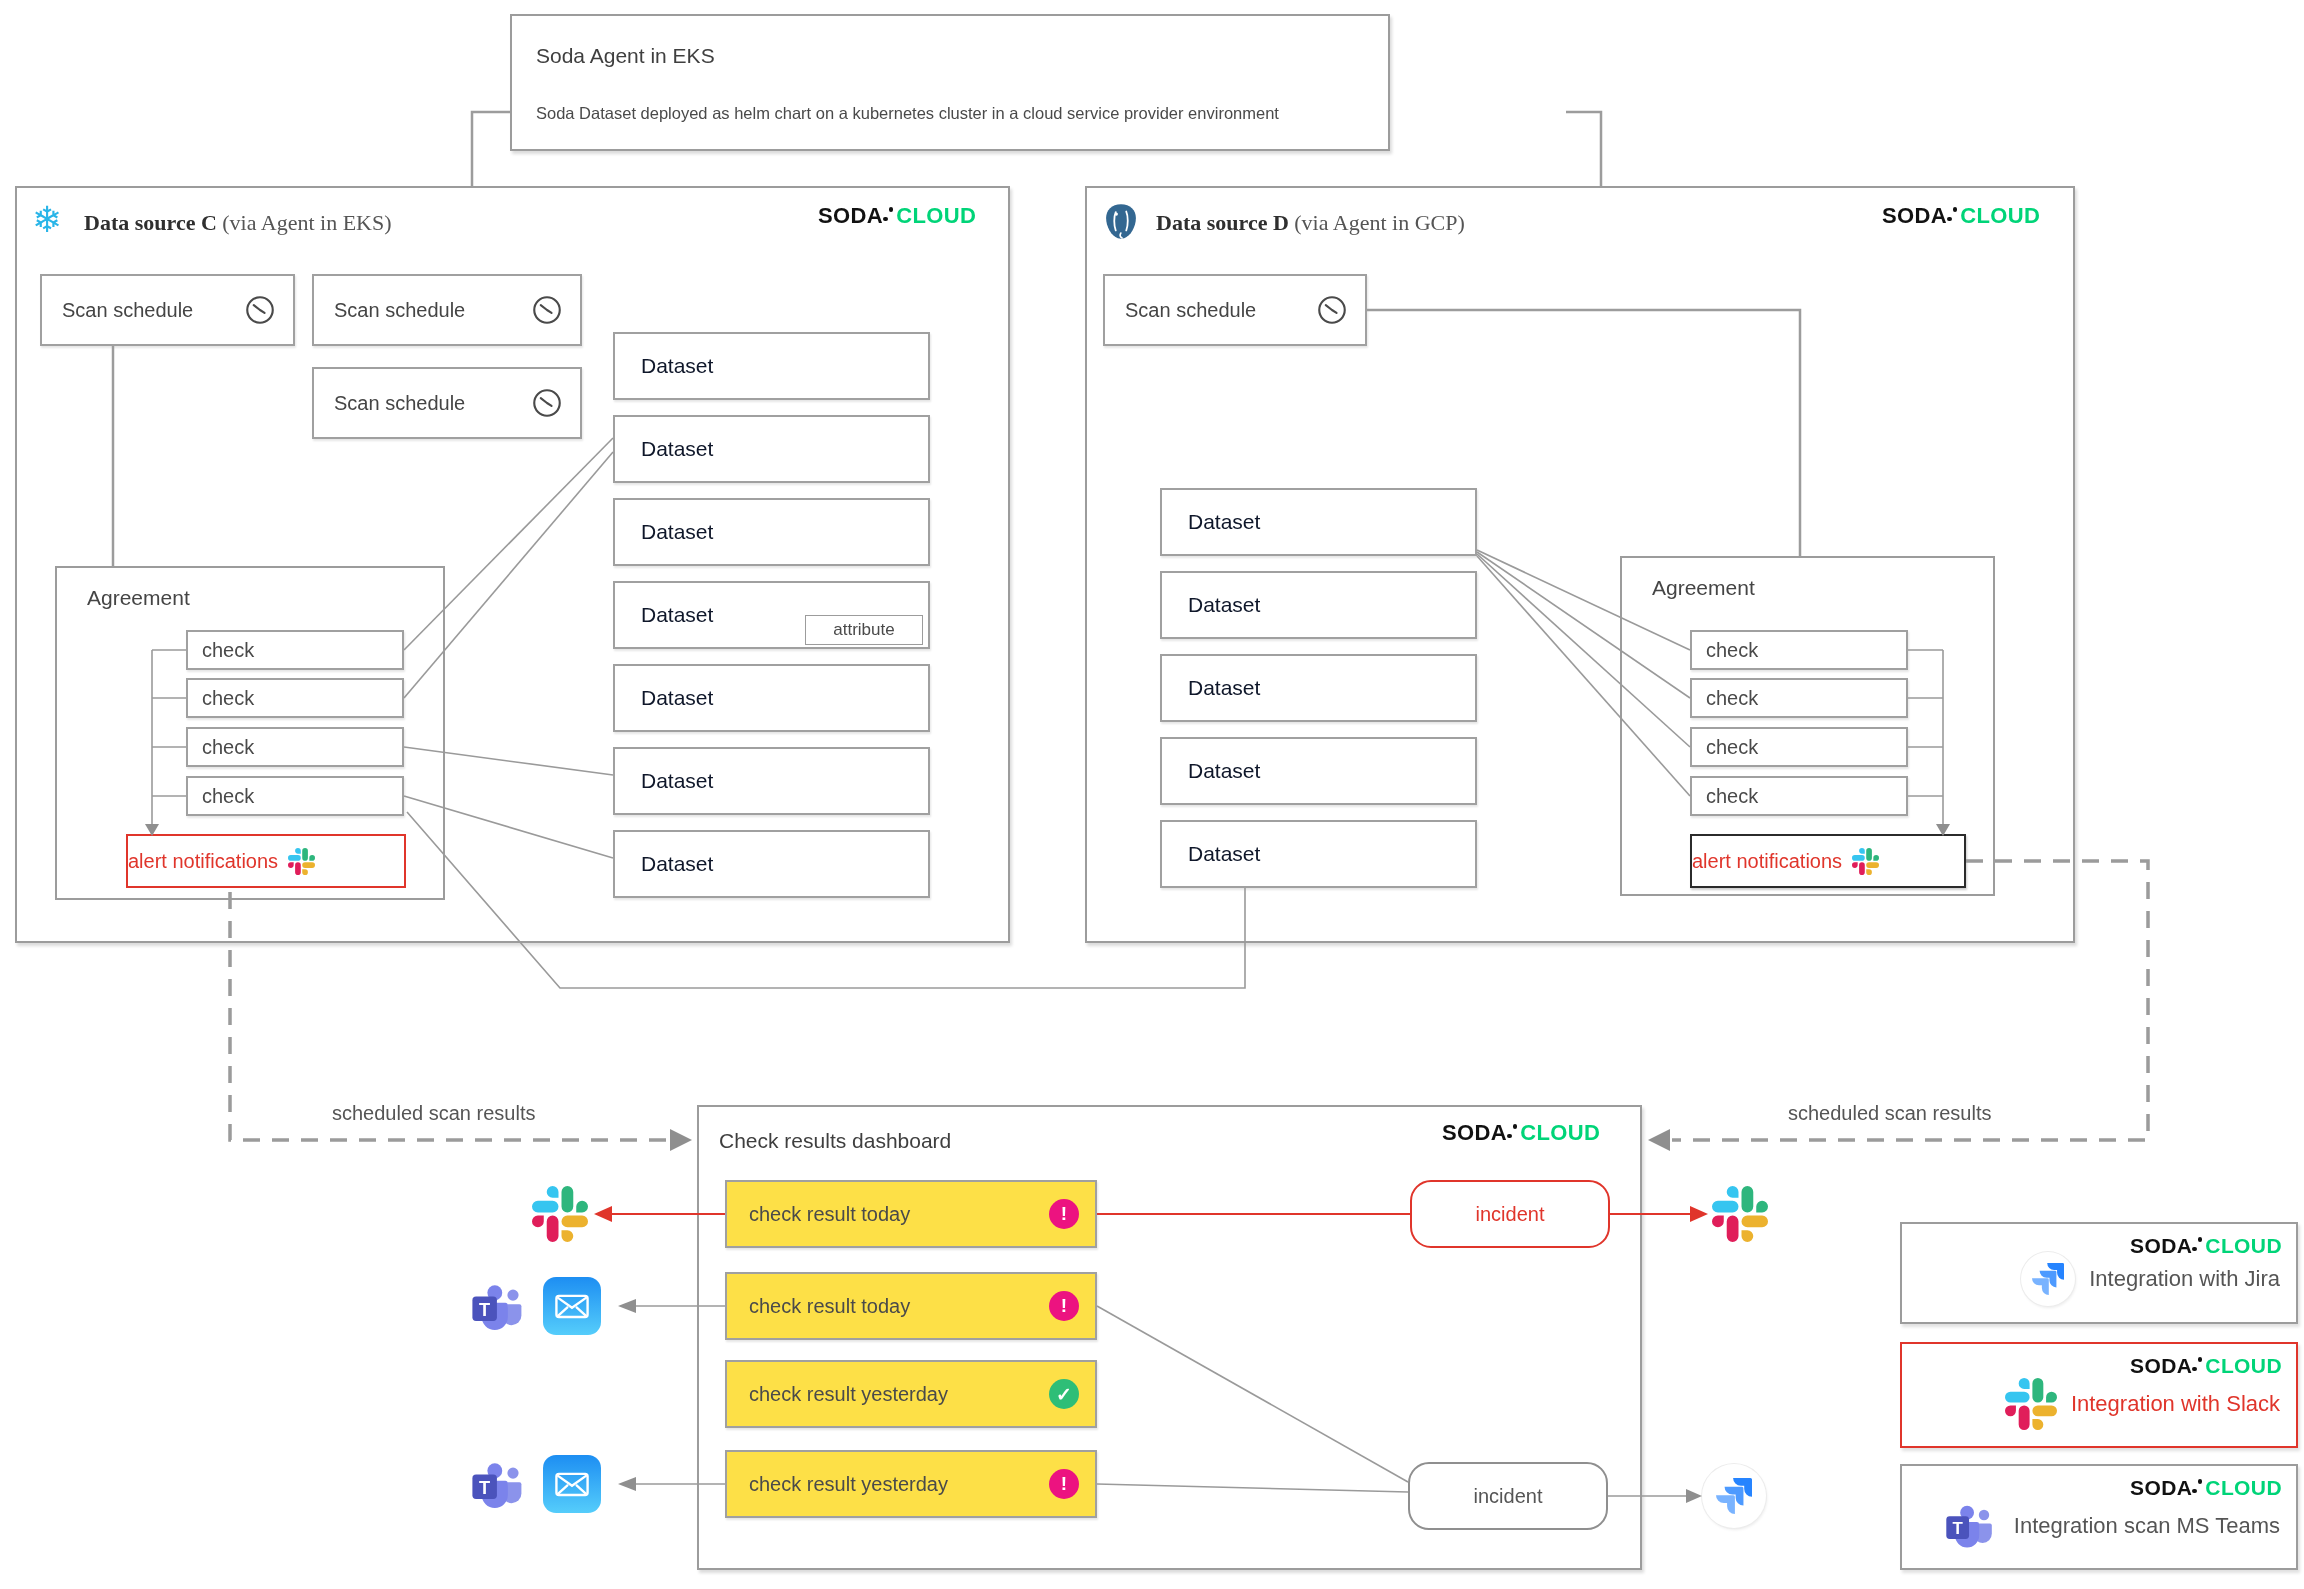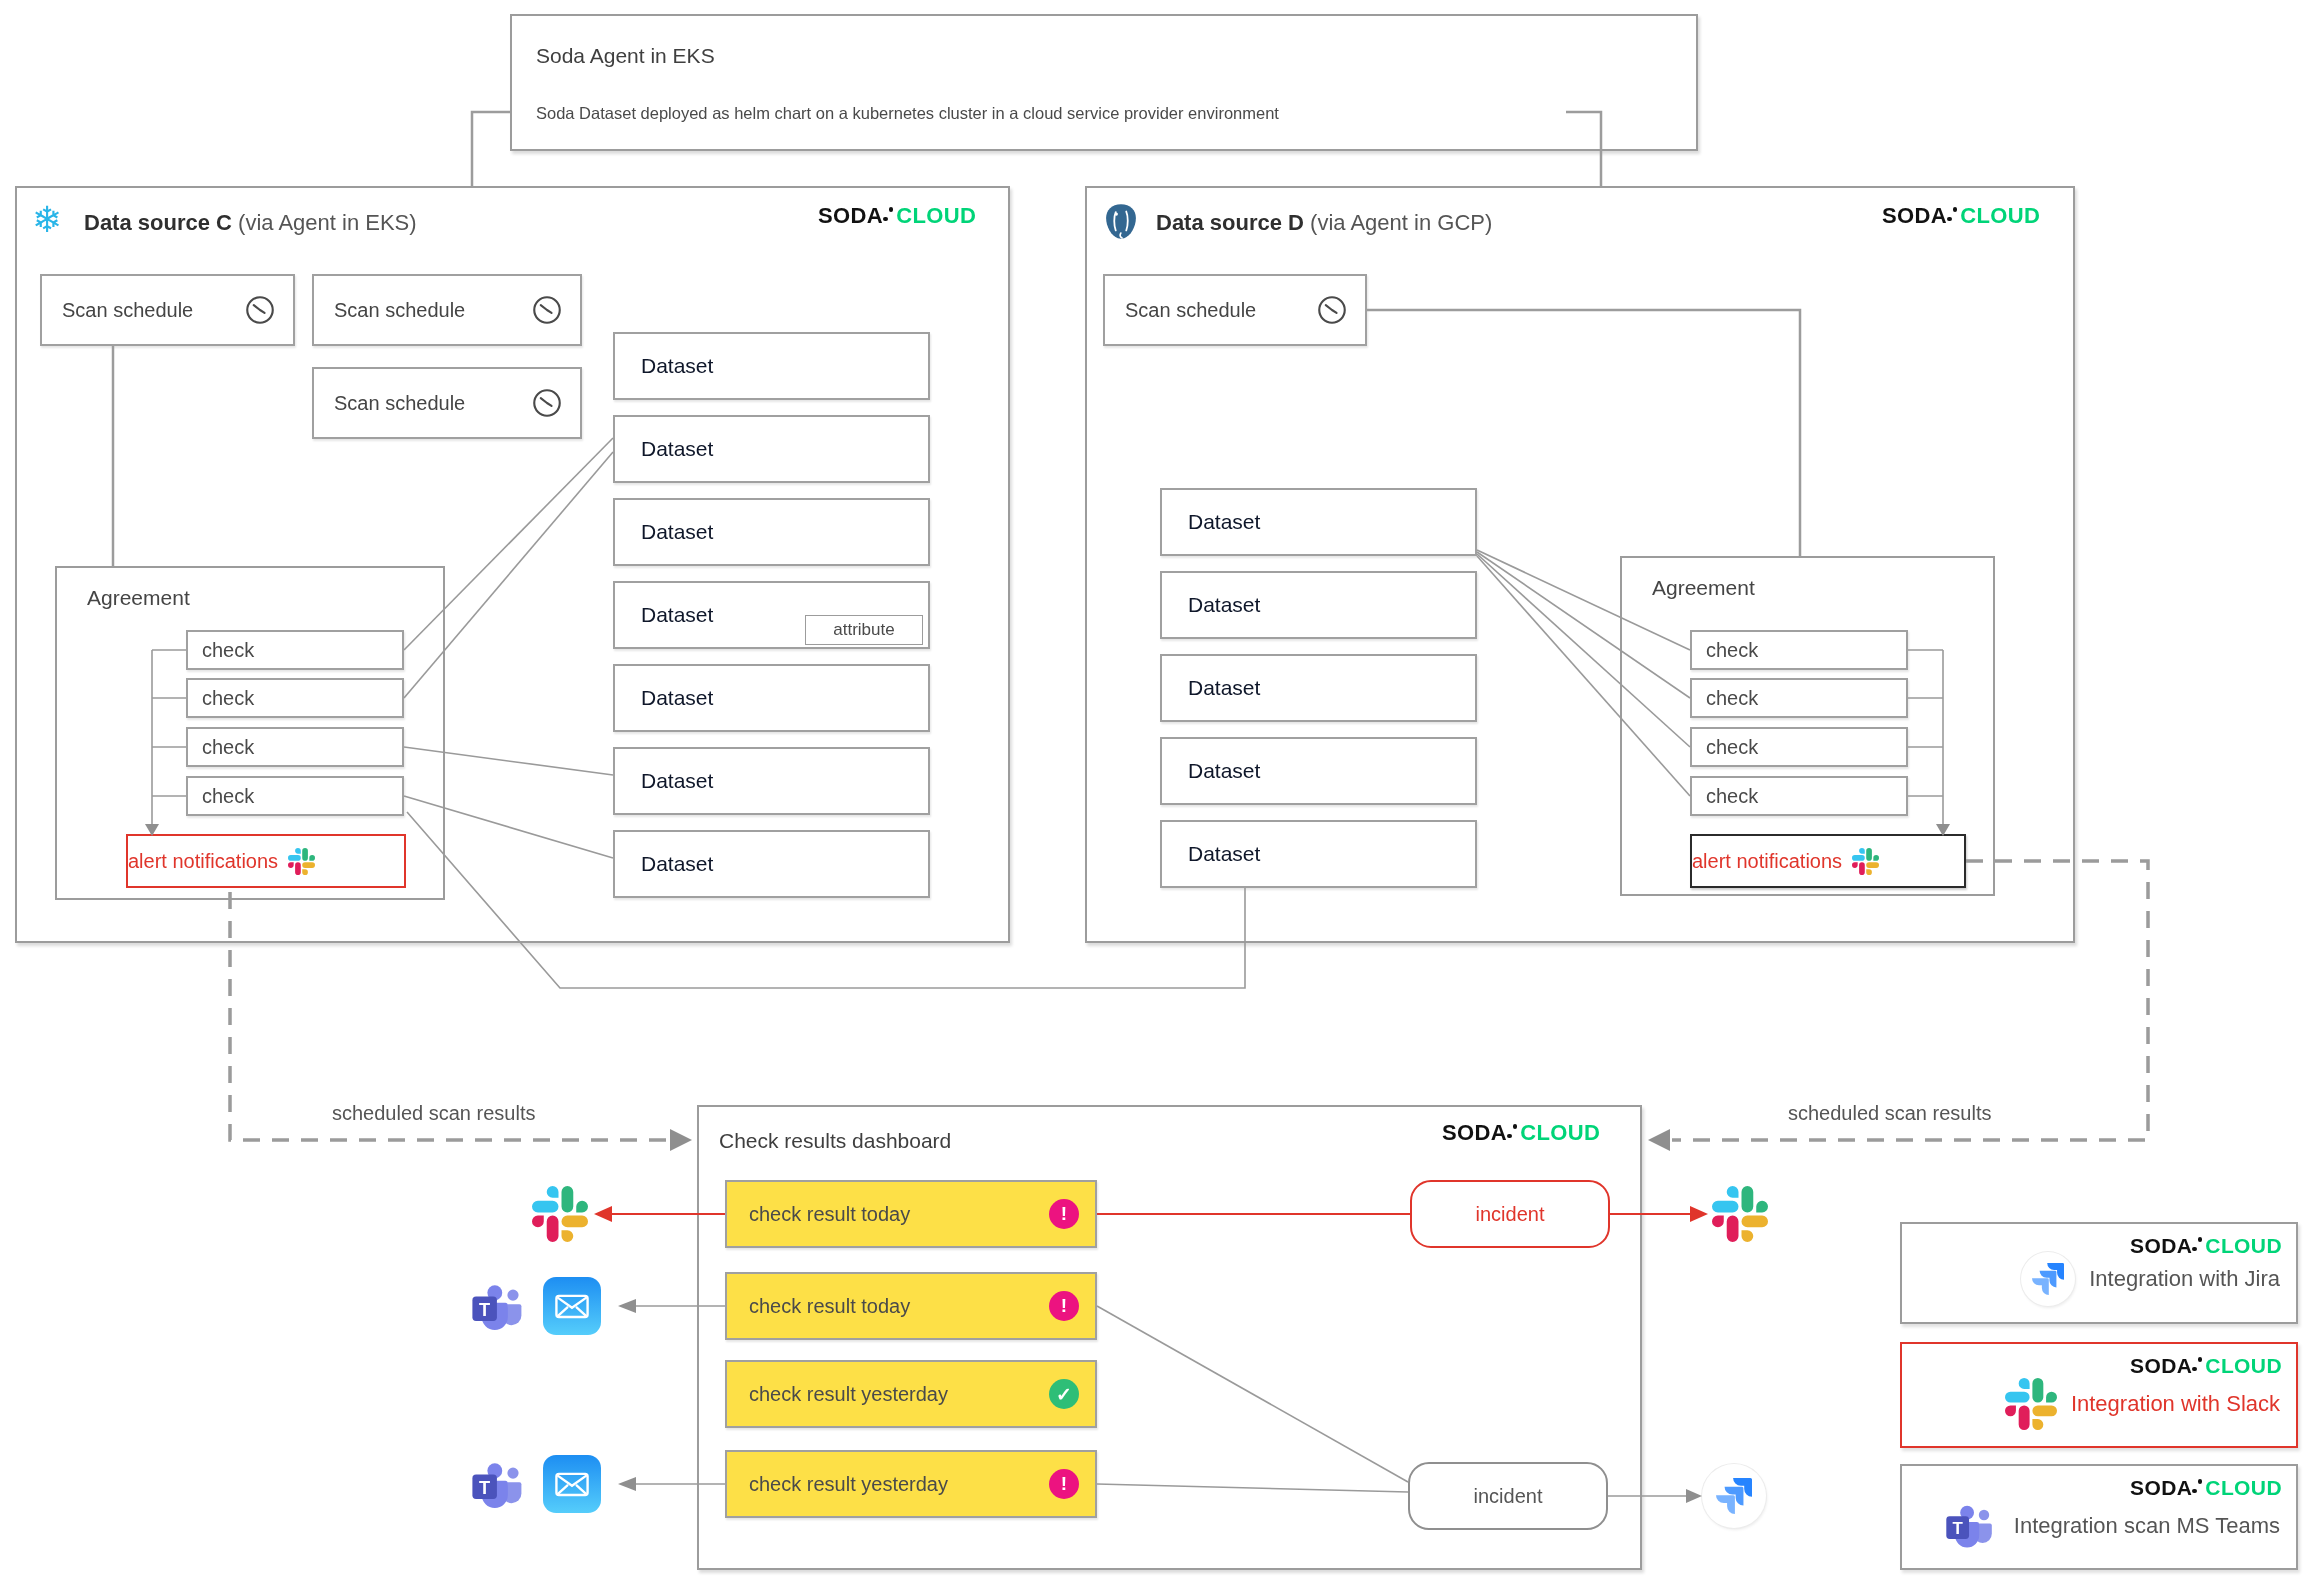--- a/index.html
+++ b/index.html
@@ -4,21 +4,21 @@
 <style>
   html,body{margin:0;padding:0;background:#fff;}
   #canvas{position:relative;width:2304px;height:1589px;background:#fff;
     font-family:"Liberation Sans", sans-serif;color:#4a4a4a;overflow:hidden;}
   .abs{position:absolute;box-sizing:border-box;}
   .box{position:absolute;box-sizing:border-box;background:#fff;border:2px solid #9c9c9c;
     box-shadow:2px 3px 3px rgba(0,0,0,.14);}
   .innerbox{position:absolute;box-sizing:border-box;background:#fff;border:2px solid #a0a0a0;
     box-shadow:1px 2px 2px rgba(0,0,0,.10);display:flex;align-items:center;}
   .plainbox{position:absolute;box-sizing:border-box;background:#fff;border:2px solid #9c9c9c;}
-  .ds-title{font-size:22px;color:#3a3a3a;}
+  .ds-title{font-size:22px;color:#3a3a3a;font-family:Liberation Serif, serif;}
   .ds-title b{color:#2f2f2f;}
   .ds-title .via{font-weight:normal;color:#555;}
   .label-lg{font-size:21px;color:#454545;}
   .dataset-label{font-size:21px;color:#0f172a;padding-left:26px;}
   .check-label{font-size:20px;color:#4a4a4a;padding-left:14px;}
   .scan-row{display:flex;align-items:center;justify-content:space-between;padding:0 16px 0 20px;font-size:20px;color:#454545;}
   .alert-box{position:absolute;box-sizing:border-box;background:#fff;display:flex;align-items:center;gap:10px;}
   .alert-red{border:2px solid #e0352b;}
   .alert-dark{border:2px solid #2b2b2b;box-shadow:1px 2px 2px rgba(0,0,0,.2);}
   .alert-text{color:#e0352b;font-size:20px;}
@@ -56,21 +56,21 @@
   .jira-badge{background:#fff;border-radius:50%;box-shadow:0 0 0 1px #ececec, 1px 2px 3px rgba(0,0,0,.08);display:flex;align-items:center;justify-content:center;}
   svg{display:block;}
   #overlay{position:absolute;left:0;top:0;pointer-events:none;z-index:6;}
   .z{z-index:2;}
 </style>
 </head>
 <body>
 
 <div id="canvas">
 
-  <div class="box" style="left:510px;top:14px;width:1188px;height:137px;">
+  <div class="box" style="left:510px;top:14px;width:880px;height:137px;">
     <div class="abs" style="left:24px;top:28px;font-size:21px;color:#3f3f3f;">Soda Agent in EKS</div>
     <div class="abs" style="left:24px;top:88px;font-size:16.5px;color:#4a4a4a;">Soda Dataset deployed as helm chart on a kubernetes cluster in a cloud service provider environment</div>
   </div>
 
   <div class="box" style="left:15px;top:186px;width:995px;height:757px;"></div>
   <span class="abs snowflake z" style="left:32px;top:202px;">❄</span>
   <div class="abs ds-title z" style="left:84px;top:210px;">
     <b>Data source C</b>
     <span class="via">(via Agent in EKS)</span>
   </div>

